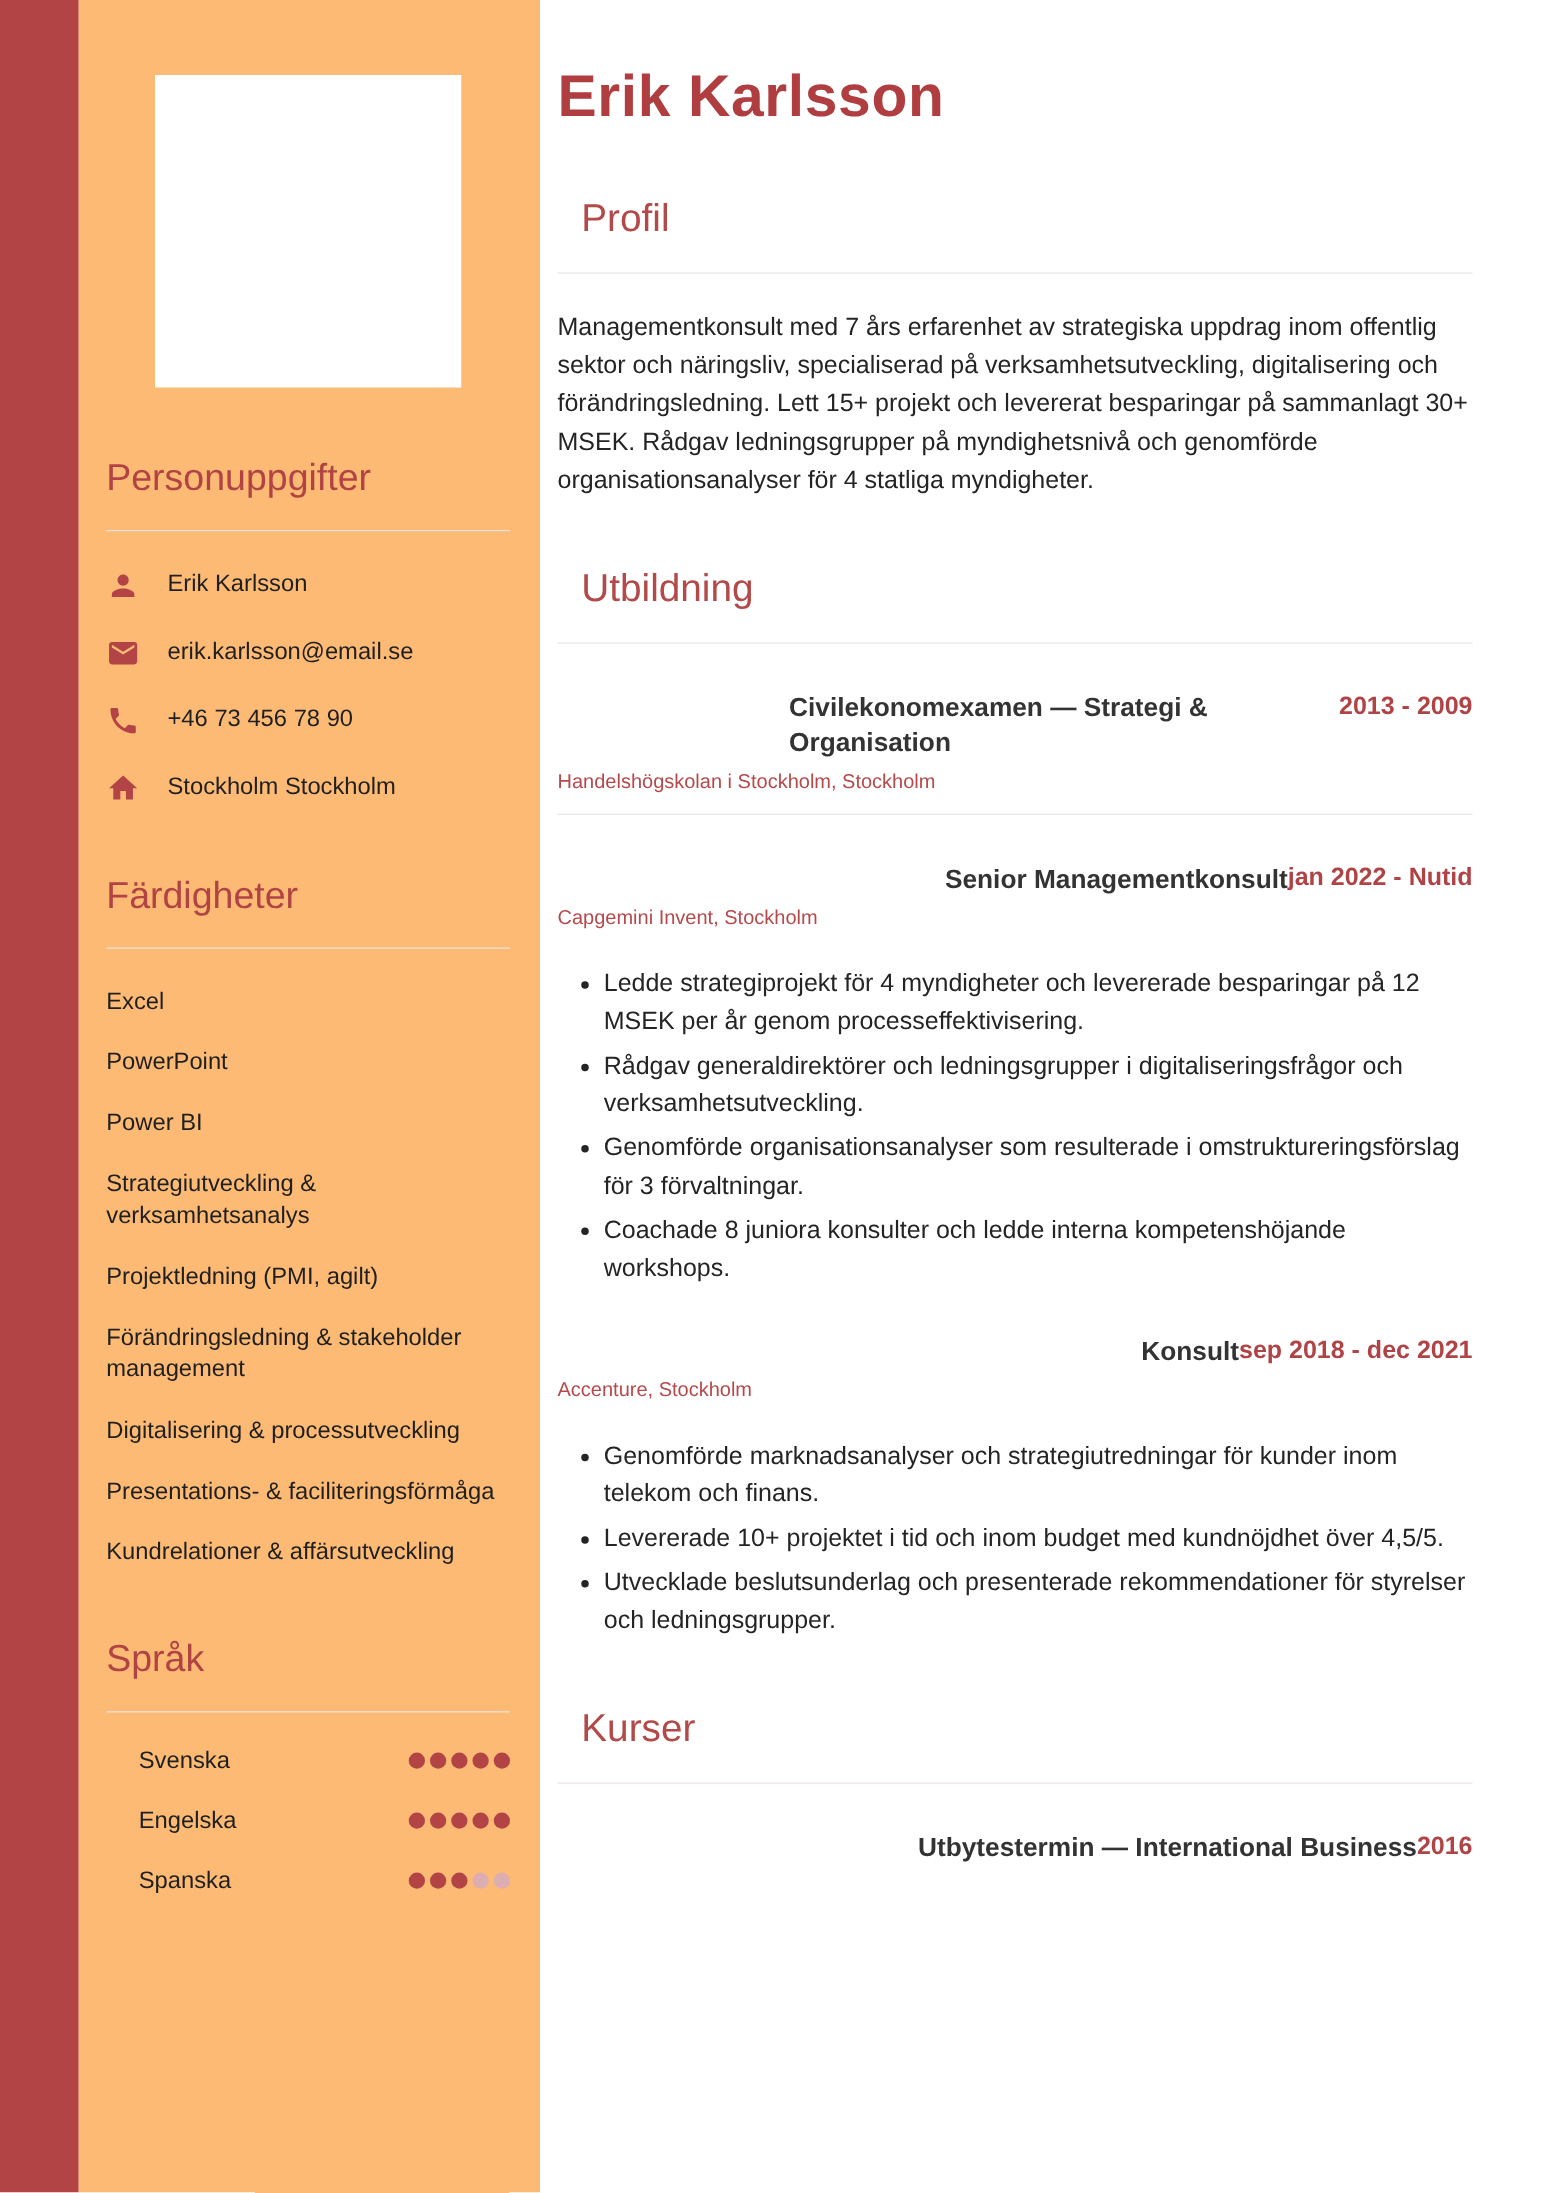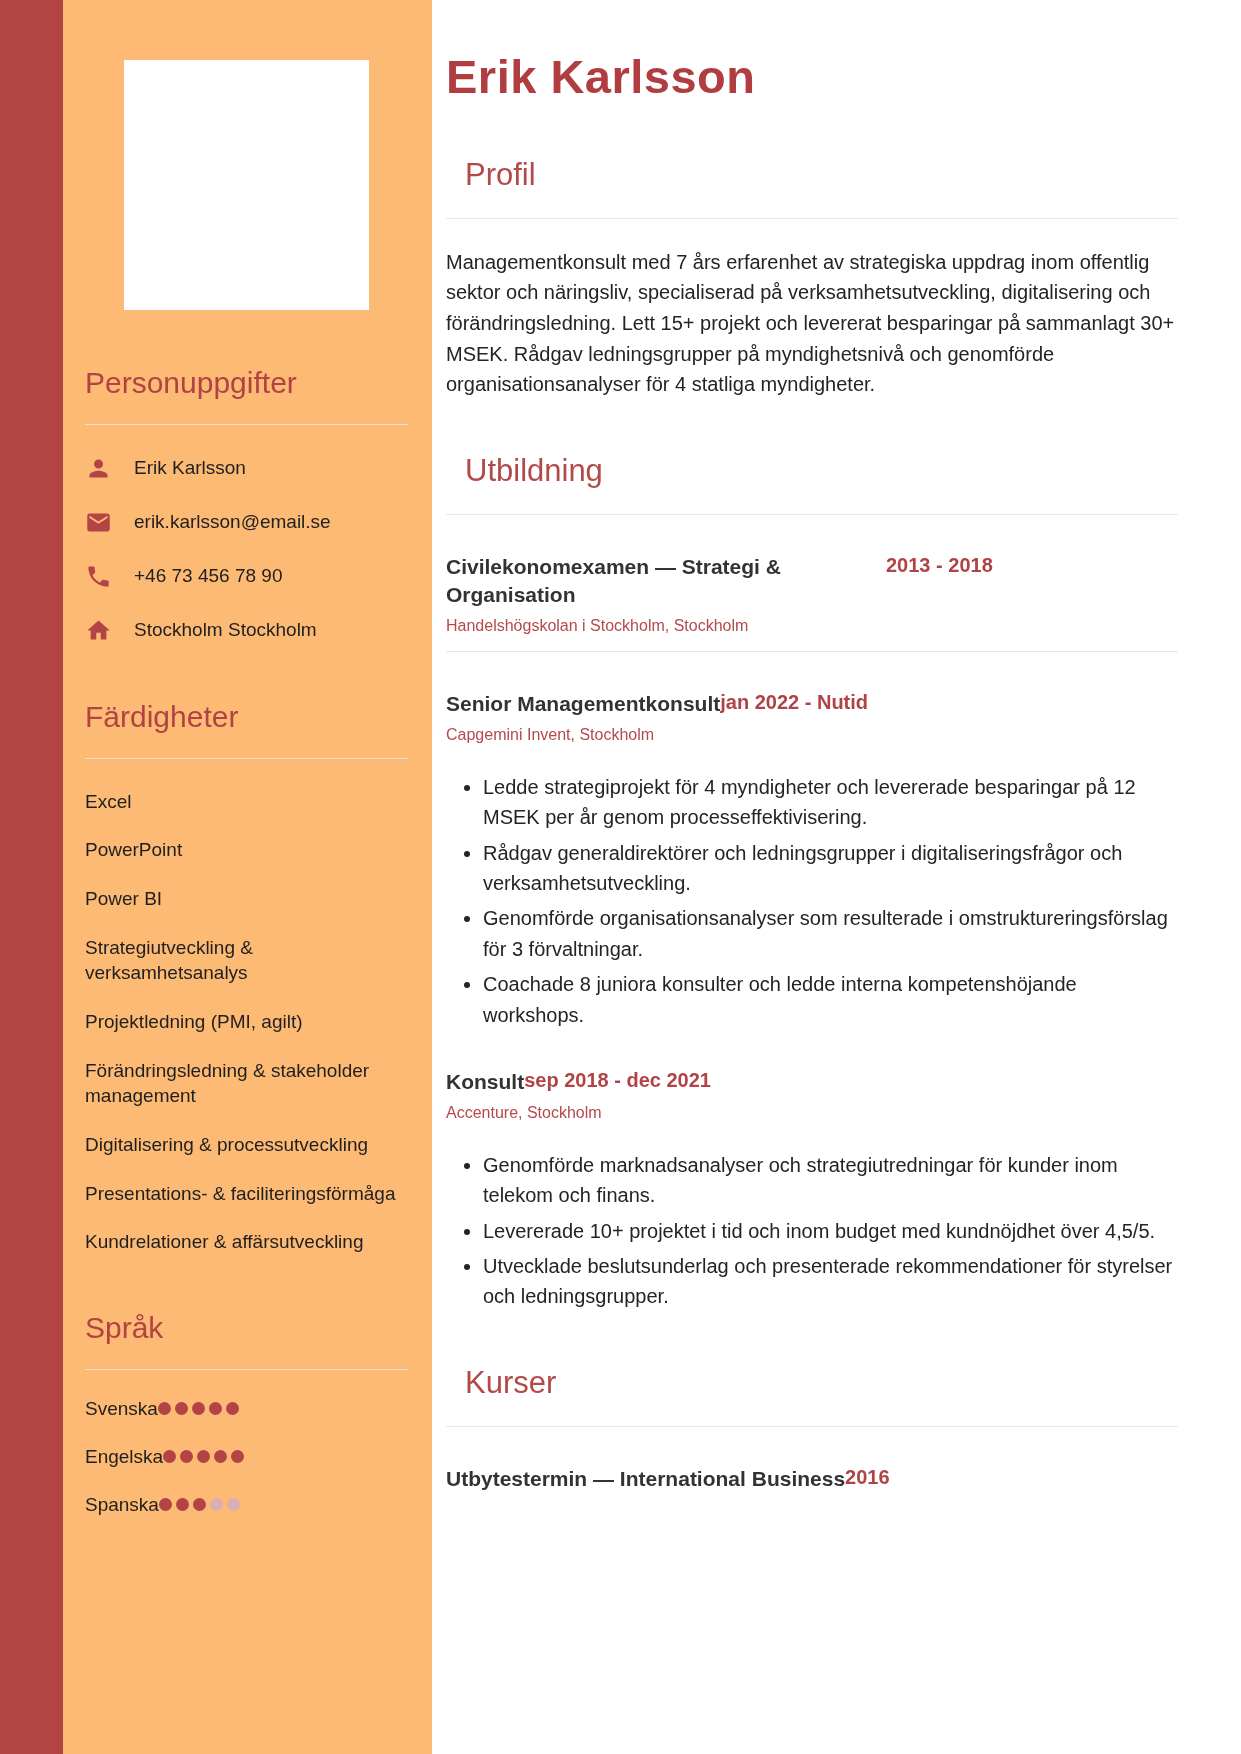--- a/index.html
+++ b/index.html
@@ -38,21 +38,21 @@
 
   .contact-list{margin-top:30px;}
   .contact-row{display:flex;align-items:center;gap:22px;margin-bottom:27px;}
   .contact-row svg{width:27px;height:27px;flex-shrink:0;fill:#b24446;}
   .contact-text{font-size:19px;color:#1f1f1f;}
 
   .skills-list{margin-top:30px;}
   .skill-item{font-size:19px;color:#1f1f1f;line-height:1.35;margin-bottom:23px;}
 
   .lang-list{margin-top:28px;}
-  .lang-row{display:flex;align-items:center;justify-content:flex-start;margin-bottom:26px;}
+  .lang-row{display:flex;align-items:center;justify-content:space-between;margin-bottom:26px;margin-left:26px;}
   .lang-name{font-size:19px;color:#1f1f1f;}
   .lang-dots{display:flex;gap:4px;}
   .dot{width:13px;height:13px;border-radius:50%;background:#b24446;}
   .dot.empty{background:#dcaeb1;}
 
   
   .main{
     flex:1;
     box-sizing:border-box;
     padding:50px 63px 0 14px;
@@ -78,21 +78,21 @@
 
   .profile-text{
     margin-top:28px;
     font-size:20px;
     line-height:1.53;
     color:#242424;
     max-width:734px;
   }
 
   .entry{margin-top:38px;}
-  .entry-head{display:flex;justify-content:flex-start;align-items:flex-start;}
+  .entry-head{display:flex;justify-content:flex-end;align-items:flex-start;}
   .entry-title{
     font-size:21px;font-weight:700;color:#333333;
     line-height:1.35;max-width:440px;
   }
   .entry-dates{
     font-size:20px;font-weight:700;color:#b04345;
     white-space:nowrap;padding-top:1px;
   }
   .entry-sub{font-size:16px;color:#b5494b;margin-top:6px;line-height:1.35;}
 
@@ -209,21 +209,21 @@
     <h2 class="main-section-title">Profil</h2>
     <hr class="main-rule">
     <p class="profile-text">Managementkonsult med 7 års erfarenhet av strategiska uppdrag inom offentlig sektor och näringsliv, specialiserad på verksamhetsutveckling, digitalisering och förändringsledning. Lett 15+ projekt och levererat besparingar på sammanlagt 30+ MSEK. Rådgav ledningsgrupper på myndighetsnivå och genomförde organisationsanalyser för 4 statliga myndigheter.</p>
 
     <h2 class="main-section-title">Utbildning</h2>
     <hr class="main-rule">
 
     <div class="entry">
       <div class="entry-head">
         <div class="entry-title">Civilekonomexamen — Strategi &amp; Organisation</div>
-        <div class="entry-dates">2013 - 2018</div>
+        <div class="entry-dates">2013 - 2009</div>
       </div>
       <div class="entry-sub">Handelshögskolan i Stockholm, Stockholm</div>
     </div>
 
     <hr class="main-rule">
 
     <div class="entry">
       <div class="entry-head">
         <div class="entry-title">Senior Managementkonsult</div>
         <div class="entry-dates">jan 2022 - Nutid</div>

